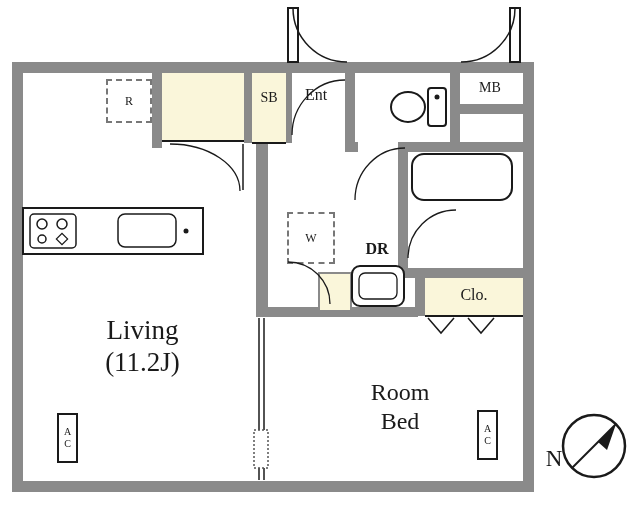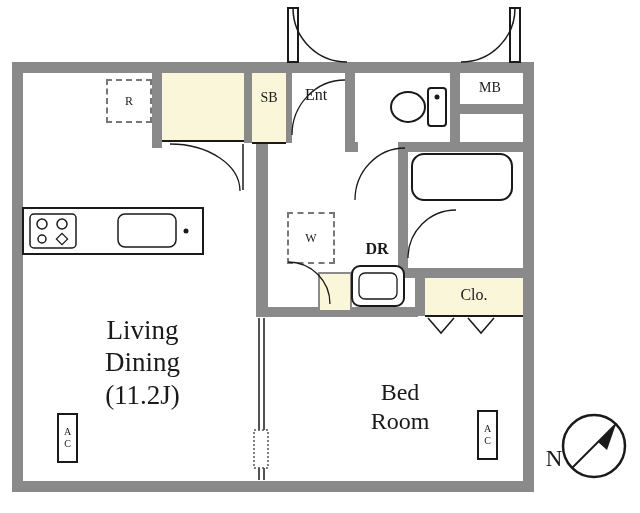--- a/index.html
+++ b/index.html
@@ -71,27 +71,26 @@
 
   <div class="ac-box" style="left:57px;top:413px;width:17px;height:46px;">
     <span>AC</span>
   </div>
   <div class="ac-box" style="left:477px;top:410px;width:17px;height:46px;">
     <span>AC</span>
   </div>
 
   <div class="label lbl-xl" style="left:35px;top:283px;width:215px;margin-top:31px;">
     <div>Living</div>
-    <div>Dining</div>
     <div>(11.2J)</div>
   </div>
 
   <div class="label lbl-lg" style="left:330px;top:378px;width:140px;">
+    <div>Room</div>
     <div>Bed</div>
-    <div>Room</div>
   </div>
 
   <div class="label lbl-sm" style="left:252px;top:90px;width:34px;">SB</div>
   <div class="label lbl-md" style="left:290px;top:86px;width:52px;">Ent</div>
   <div class="label lbl-sm" style="left:458px;top:80px;width:64px;">MB</div>
 
   <div class="label lbl-md" style="left:425px;top:186px;width:70px;line-height:1.3;">
     <div>UB</div>
   </div>
 

